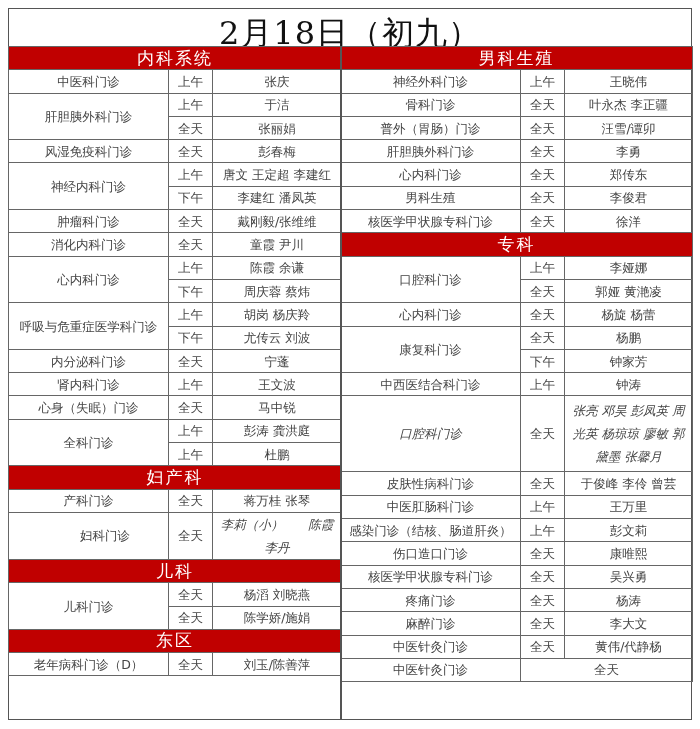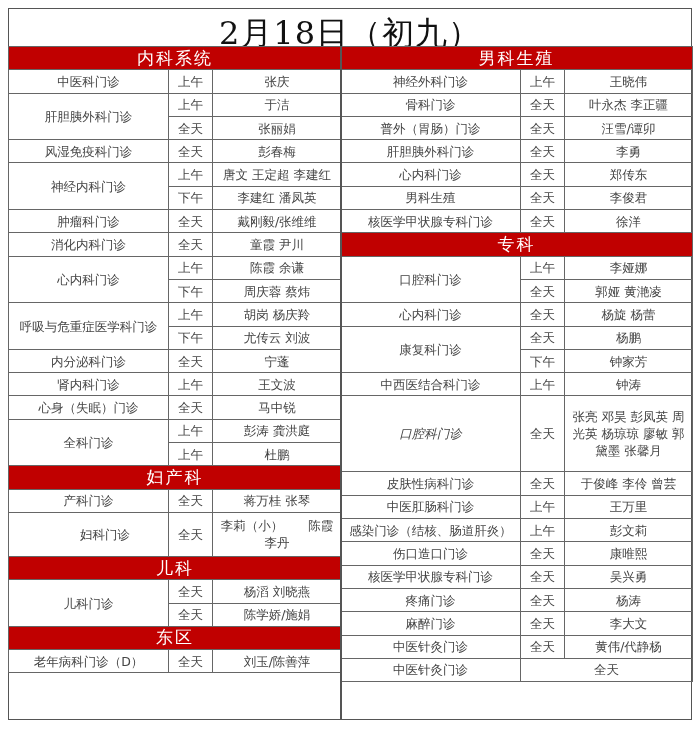--- a/index.html
+++ b/index.html
@@ -10,21 +10,21 @@
   .title { position:absolute; left:8px; top:8px; width:684px; height:53px;
            display:flex; align-items:center; justify-content:center;
            font-family:"DejaVu Serif","Liberation Serif",serif; font-size:32px;
            color:#111; border-bottom:1.5px solid #555; box-sizing:border-box; letter-spacing:1px; }
   table { position:absolute; border-collapse:collapse; table-layout:fixed; }
   td { border:1.3px solid #666; text-align:center; vertical-align:middle;
        font-size:12.5px; color:#444; padding:0 2px; height:23.3px; line-height:15px;
        box-sizing:border-box; }
   td.hdr { background:#c00000; color:#fff; font-size:17px; letter-spacing:2px;
            font-family:"DejaVu Serif","Liberation Serif",serif; }
-  td.wrap { line-height:17px; white-space:normal; }
+  td.wrap { line-height:23px; white-space:normal;font-style:italic; }
   #left { left:8px; top:46px; width:333px; }
   #right { left:340px; top:46px; width:352px; }
   .divider { position:absolute; left:340px; top:46px; width:1.5px; height:674px; background:#555; }
 </style>
 </head>
 <body>
 
 <div class="sheet"></div>
 <div class="title">2月18日（初九）</div>
 

